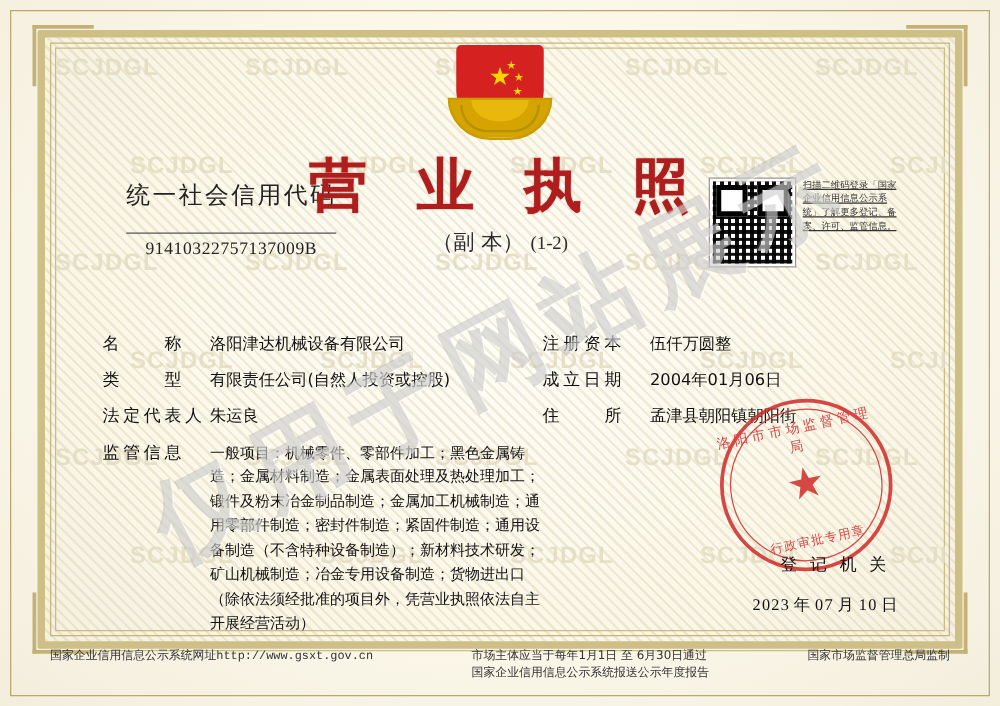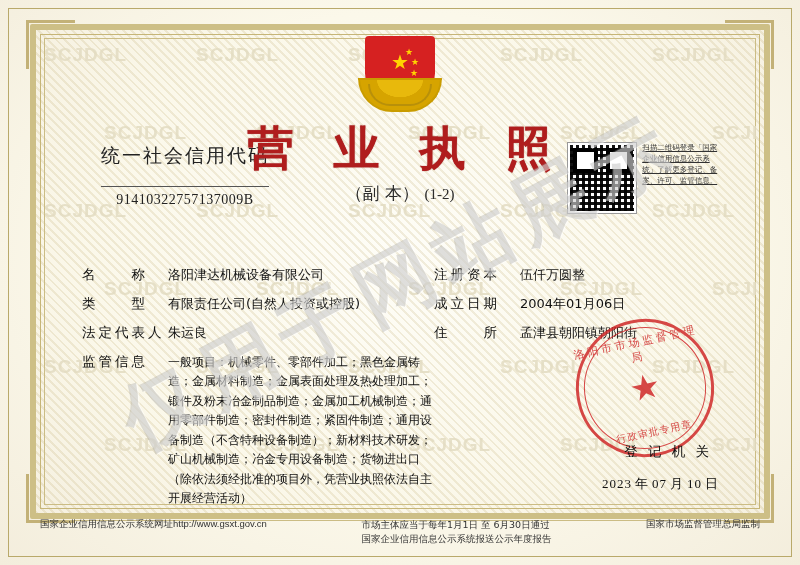--- a/index.html
+++ b/index.html
@@ -196,21 +196,21 @@
   }
   .reg-date b{font-family:"Liberation Serif",serif;font-weight:normal;padding:0 3px;}
 
   
   .footer{
     position:absolute;left:40px;right:40px;bottom:18px;
     display:flex;align-items:flex-start;justify-content:space-between;
     font-family:"DejaVu Sans",sans-serif;font-size:9.5px;color:#333;
   }
   .footer .mid{text-align:left;line-height:1.55;}
-  .footer .url{font-family:Liberation Sans, sans-serif;}
+  .footer .url{font-family:Liberation Mono, monospace;}
   .hr-line{
     position:absolute;left:40px;right:40px;bottom:44px;border-top:1px solid #cbbc84;
   }
 </style>
 </head>
 <body>
 
 <div class="license">
 
   <div class="frame-outer"></div>

